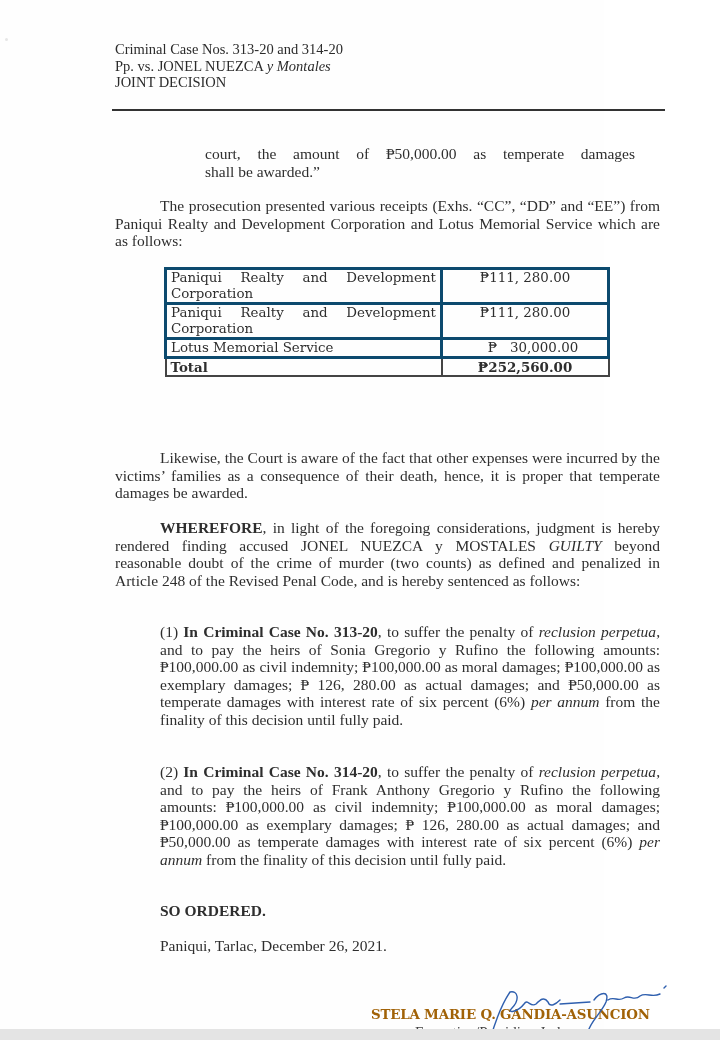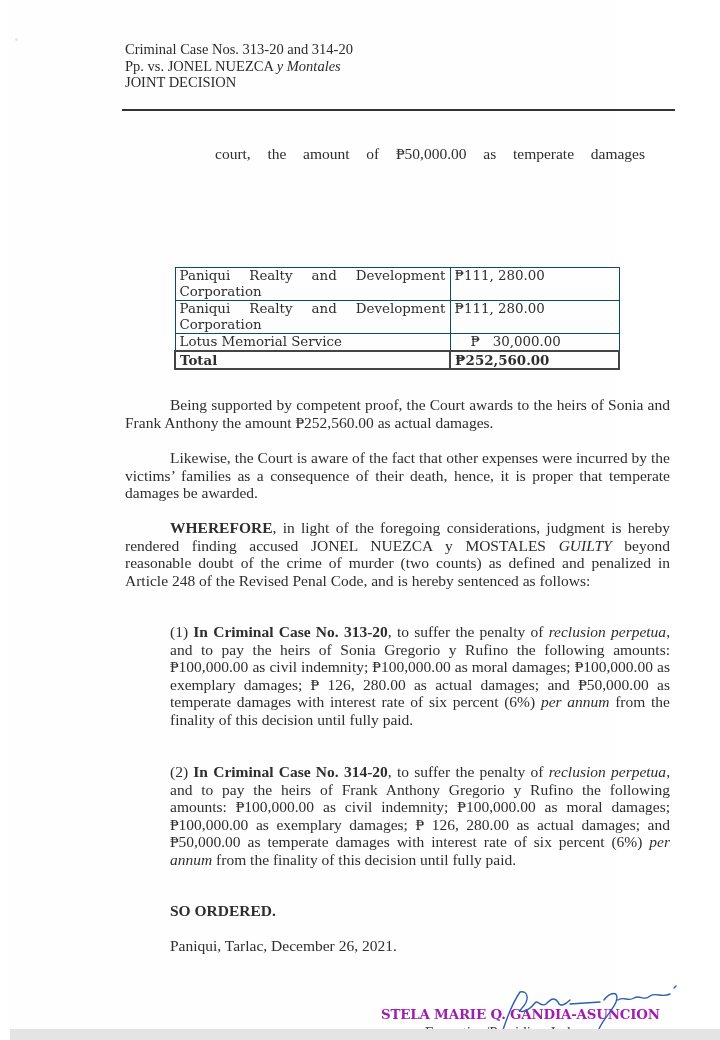--- a/index.html
+++ b/index.html
@@ -2,49 +2,49 @@
 <html><head>
 <meta charset="utf-8">
 <style>
   html, body { margin: 0; padding: 0; }
   body {
     width: 720px; height: 1040px; overflow: hidden; position: relative;
     background: #ffffff;
     font-family: "DejaVu Serif", "Liberation Serif", serif;
     color: #2a2a2a;
   }
-  .page { position: absolute; left: 10px; top: 0; width: 604px; height: 1040px; background: #fefefe; }
+  .page { position: absolute; left: 0; top: 0; width: 604px; height: 1040px; background: #fefefe; }
   .header {
     position: absolute; left: 115px; top: 41px; width: 545px;
     font-family: "Liberation Serif", serif; font-size: 14.5px; line-height: 16.5px; color: #2b2b2b;
   }
   .header .line { white-space: nowrap; }
   .header .rule { position: absolute; left: -3px; right: -5px; top: 68px; height: 2px; background: #333; }
   .p { position: absolute; font-family: "Liberation Serif", serif; font-size: 15.5px; line-height: 17.6px; text-align: justify; color: #2e2e2e; }
   .quote { left: 205px; top: 145px; width: 430px; }
   .para1 { left: 115px; top: 197px; width: 545px; }
   .indent { text-indent: 45px; }
   table.receipts {
     position: absolute; left: 164px; top: 267px; width: 446px;
     border-collapse: collapse; font-family: "DejaVu Serif", serif; font-size: 13.4px; line-height: 16px; color: #2e2e2e;
   }
-  table.receipts td { border: 1px solid #0c4a6e; padding: 0 4px; vertical-align: top; }
+  table.receipts td { border: 3px solid #0c4a6e; padding: 0 4px; vertical-align: top; }
   table.receipts td.name { width: 265px; text-align: justify; text-align-last: left; }
-  table.receipts td.amt { }
+  table.receipts td.amt { text-align: center; }
   table.receipts tr.total td { font-weight: bold; border: 2px solid #444; }
   .para2 { left: 115px; top: 396px; width: 545px; }
   .para3 { left: 115px; top: 449px; width: 545px; }
   .para4 { left: 115px; top: 519px; width: 545px; }
   .item1 { left: 160px; top: 623px; width: 500px; }
   .item2 { left: 160px; top: 763px; width: 500px; }
   .so { left: 160px; top: 902px; width: 300px; font-weight: bold; }
   .place { left: 160px; top: 937px; width: 400px; }
   .judge {
     position: absolute; left: 371px; top: 1006px; width: 290px;
-    font-family: "DejaVu Serif", serif; font-weight: bold; font-size: 13.4px; letter-spacing: -0.2px; color: #a21caf; white-space: nowrap;
+    font-family: "DejaVu Serif", serif; font-weight: bold; font-size: 13.4px; letter-spacing: -0.2px; color: #a16207; white-space: nowrap;
   }
   .judge-title { position: absolute; left: 415px; top: 1024px; font-family: "Liberation Serif", serif; font-size: 15px; color: #444; white-space: nowrap; }
   .signature { position: absolute; left: 440px; top: 982px; width: 240px; height: 60px; }
   .bottom-bar { position: absolute; left: 0; top: 1029px; width: 720px; height: 11px; background: #e4e4e4; }
   .ghost { position: absolute; left: 5px; top: 38px; width: 3px; height: 3px; background: #e6e6e6; border-radius: 50%; }
   b.em { font-weight: normal; font-style: italic; }
   i { font-style: italic; }
 </style>
 </head>
 <body>
@@ -54,22 +54,24 @@
 
   <div class="header">
     <div class="line">Criminal Case Nos. 313-20 and 314-20</div>
     <div class="line"><span>Pp. vs. JONEL NUEZCA </span><i>y Montales</i></div>
     <div class="line">JOINT  DECISION</div>
     <div class="rule"></div>
   </div>
 
   <div class="p quote">
     <div style="text-align:justify;text-align-last:justify;font-family:Liberation Serif, serif;">court, the  amount of ₱50,000.00 as  temperate damages</div>
+    <div>shall be awarded.”</div>
   </div>
 
+  <div class="p para1 indent">The prosecution presented various receipts (Exhs. “CC”, “DD” and “EE”) from  Paniqui Realty and Development Corporation  and  Lotus Memorial Service which are as follows:</div>
 
   <table class="receipts">
     <tbody>
         <tr>
       <td class="name">Paniqui Realty and Development Corporation</td>
       <td class="amt">₱111, 280.00</td>
     </tr>
     <tr>
       <td class="name">Paniqui Realty and Development Corporation</td>
       <td class="amt">₱111, 280.00</td>
@@ -78,21 +80,20 @@
       <td class="name">Lotus Memorial Service</td>
       <td class="amt" style="white-space:pre;padding-left:20px;">₱   30,000.00</td>
     </tr>
     <tr class="total">
       <td class="name">Total</td>
       <td class="amt">₱252,560.00</td>
     </tr>
   </tbody>
     </table>
 
-  <div class="p para2 indent">Being supported by competent proof, the Court awards to the heirs of Sonia and Frank Anthony the amount ₱252,560.00 as actual damages.</div>
 
   <div class="p para3 indent">Likewise, the Court is aware of the fact that other expenses were incurred by the victims’ families as a consequence of their death, hence, it is proper that temperate damages be awarded.</div>
 
   <div class="p para4 indent"><b>WHEREFORE</b><span>, in light of the foregoing considerations, judgment is hereby rendered finding accused JONEL NUEZCA y MOSTALES </span><b class="em">GUILTY</b><span> beyond reasonable doubt of the crime of murder (two counts) as defined and penalized in Article 248 of the Revised Penal Code, and is hereby sentenced as follows:</span></div>
 
   <div class="p item1"><span>(1) </span><b>In Criminal Case No. 313-20</b><span>, to suffer the penalty of </span><i>reclusion perpetua</i><span>, and to pay the heirs of Sonia Gregorio y Rufino the following amounts: ₱100,000.00 as civil indemnity;  ₱100,000.00 as moral damages; ₱100,000.00 as exemplary damages;  ₱ 126, 280.00 as actual damages; and ₱50,000.00 as temperate damages with interest rate of six percent (6%) </span><i>per annum</i><span> from the finality of this decision until fully paid.</span></div>
 
   <div class="p item2"><span>(2) </span><b>In Criminal Case No. 314-20</b><span>, to suffer the penalty of  </span><i>reclusion perpetua</i><span>, and to pay the heirs of Frank Anthony Gregorio y Rufino the following amounts: ₱100,000.00 as civil indemnity;  ₱100,000.00 as moral damages; ₱100,000.00 as exemplary damages;  ₱ 126, 280.00 as actual damages; and ₱50,000.00 as temperate damages with interest rate of six percent (6%) </span><i>per annum</i><span> from the finality of this decision until fully paid.</span></div>
 
   <div class="p so">SO ORDERED.</div>

